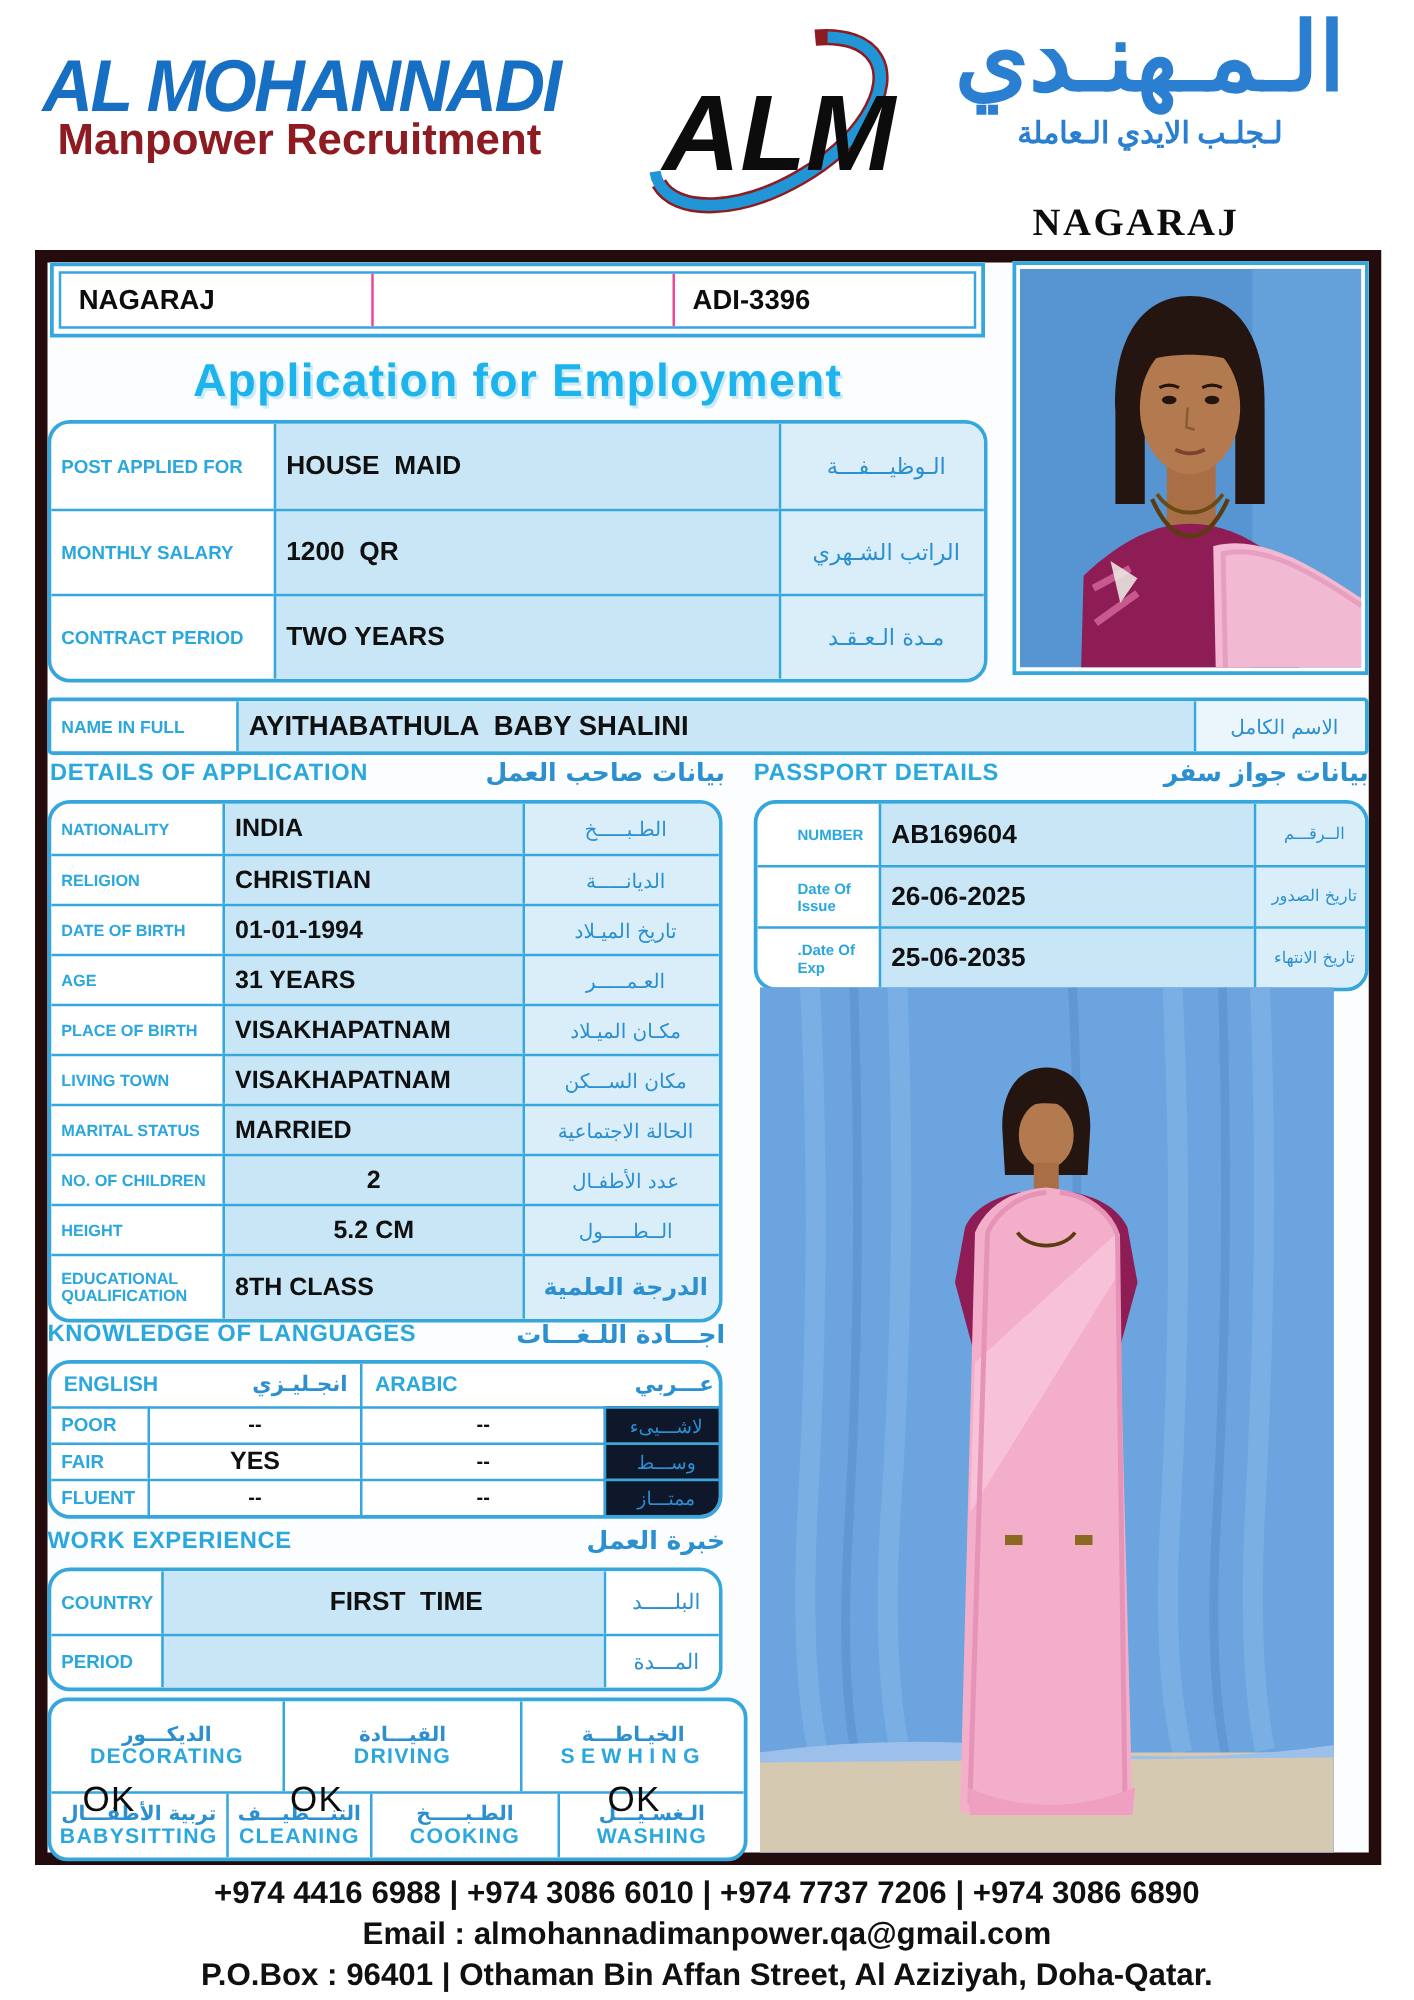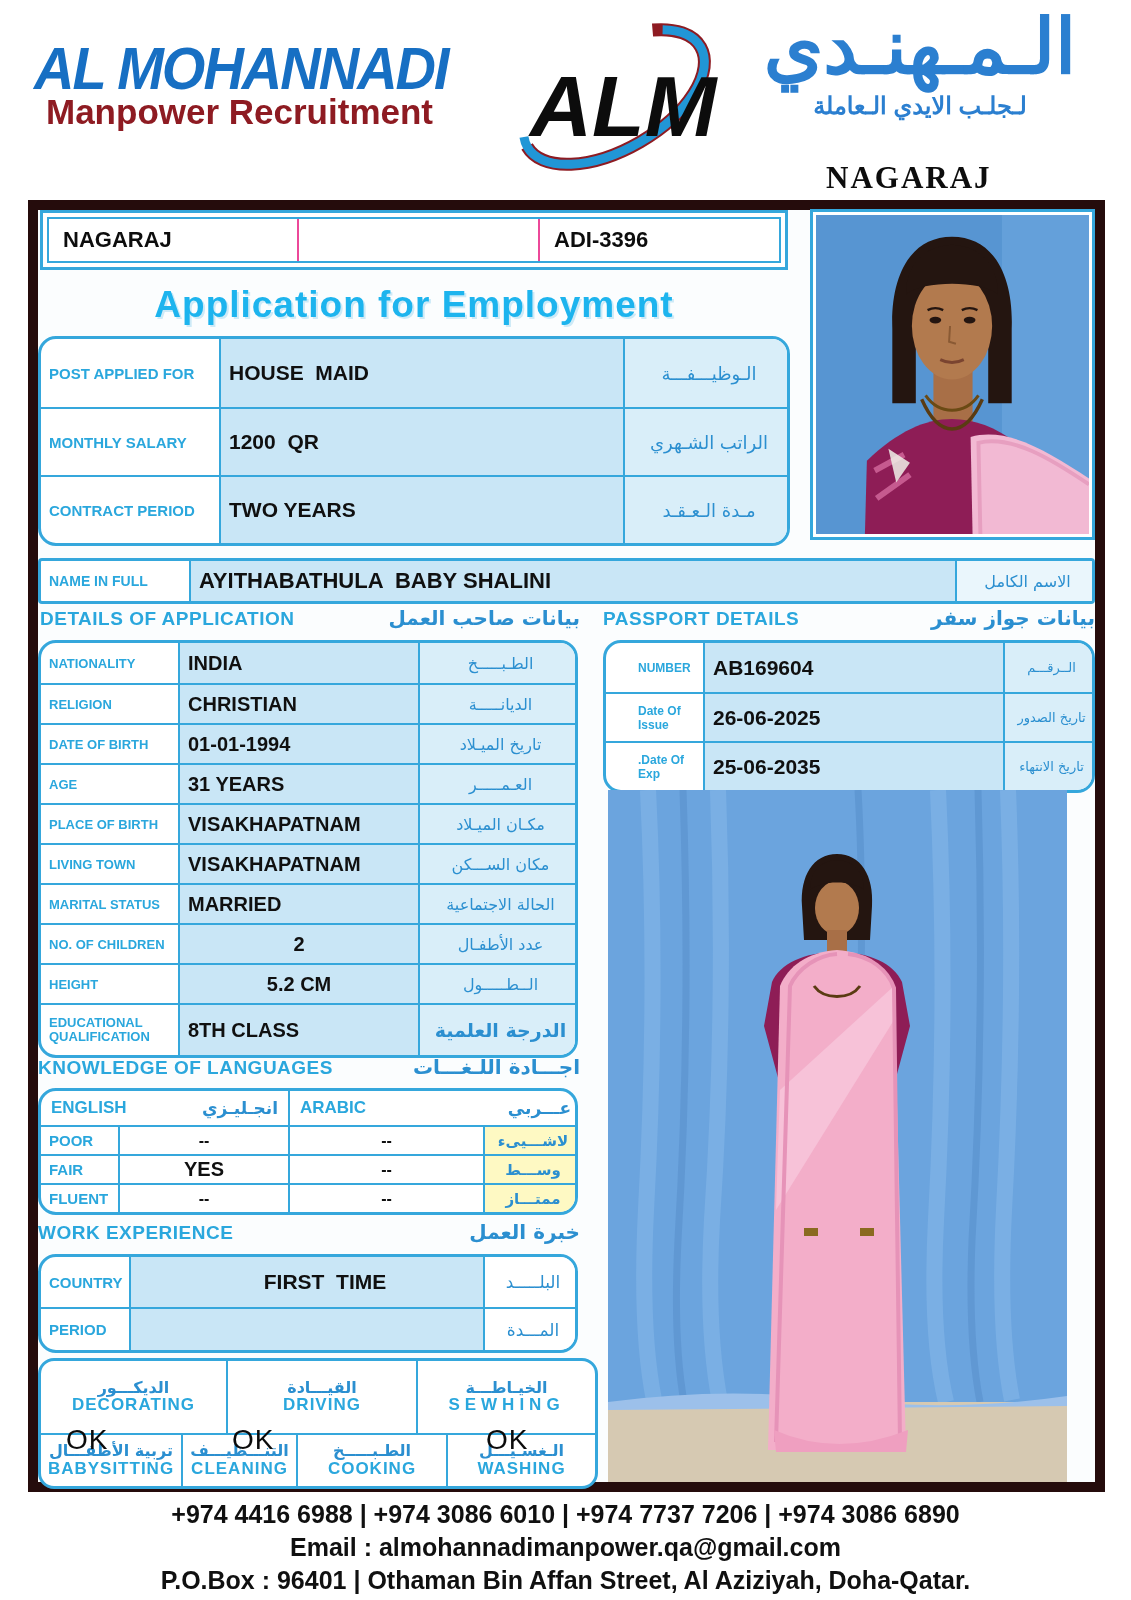--- a/index.html
+++ b/index.html
@@ -4,21 +4,21 @@
 <style>
   * { margin:0; padding:0; box-sizing:border-box; }
   body { width:1131px; height:1600px; background:#ffffff; font-family:"Liberation Sans",sans-serif; overflow:hidden; }
   .page { position:relative; width:1131px; height:1600px; background:#ffffff; }
   .abs { position:absolute; }
 
   
   .brand-name { left:34px; top:36px; font-size:56px; font-weight:bold; font-style:italic; color:#176fc3; letter-spacing:-2px; transform:scaleY(1.05); white-space:nowrap; }
   .brand-sub  { left:46px; top:92px; font-size:35px; font-weight:600; color:#8e1b22; white-space:nowrap; }
   .alm-logo   { left:492px; top:8px; width:245px; height:178px; }
-  .brand-ar   { right:16px; top:4px; width:390px; text-align:center; color:#2b7fd0; direction:rtl; font-family:Liberation Sans, sans-serif; }
+  .brand-ar   { right:16px; top:4px; width:390px; text-align:center; color:#2b7fd0; direction:rtl; font-family:Liberation Serif, serif; }
   .brand-ar .big { font-size:76px; line-height:86px; font-weight:bold; letter-spacing:2px; }
   .brand-ar .small { font-size:24px; font-weight:bold; margin-top:2px; letter-spacing:1px; }
   .agent-name { left:826px; top:160px; font-family:"Liberation Serif",serif; font-size:31px; font-weight:bold; letter-spacing:2px; color:#0d0d0d; }
 
   
   .form { position:absolute; left:28px; top:200px; width:1077px; height:1292px; border:10px solid #250c0c; background:#fbfdfe; }
   .ar { font-family:"DejaVu Sans","Liberation Sans",sans-serif; direction:rtl; color:#2b8fd0; }
 
   
   .id-bar { left:2px; top:0; width:748px; height:60px; border:3px solid #35a7dc; padding:4px; background:#fff; }
@@ -64,21 +64,21 @@
   .passport-table .ara { font-size:13px; }
 
   .fullphoto { left:570px; top:580px; width:459px; height:692px; background:#6ba4de; }
 
   .lang-table { left:0; top:878px; width:540px; grid-template-columns:77px 170px 195px 98px; grid-template-rows:34px repeat(3,29px); }
   .lang-head { grid-column:span 2; display:flex; align-items:center; justify-content:space-between; padding:0 10px; }
   .lang-head .en { font-size:17px; font-weight:bold; color:#2aa7dd; }
   .lang-head .arx { font-size:17px; font-weight:bold; }
   .lang-table .lab { font-size:15px; }
   .lang-table .val { font-size:16px; justify-content:center; background:#fff; }
-  .lang-table .ara { font-size:15px; background:#fef9c3;font-weight:bold; }
+  .lang-table .ara { font-size:15px; background:#0f172a; }
 
   .work-table { left:0; top:1044px; width:540px; grid-template-columns:88px 354px 98px; grid-template-rows:50px 43px; }
   .work-table .lab { font-size:15px; }
   .work-table .val { justify-content:center;padding-left:44px; }
   .work-table .ara { font-size:17px; background:#fff; }
 
   .skills { left:0; top:1148px; width:560px; border:3px solid #35a7dc; border-radius:16px; overflow:hidden; background:#fff; }
   .skills-row1 { display:grid; grid-template-columns:185px 190px 179px; height:72px; }
   .skills-row2 { display:grid; grid-template-columns:140px 115px 150px 149px; height:53px; border-top:2px solid #35a7dc; }
   .skill-cell { display:flex; flex-direction:column; align-items:center; justify-content:center; line-height:1.05; }

